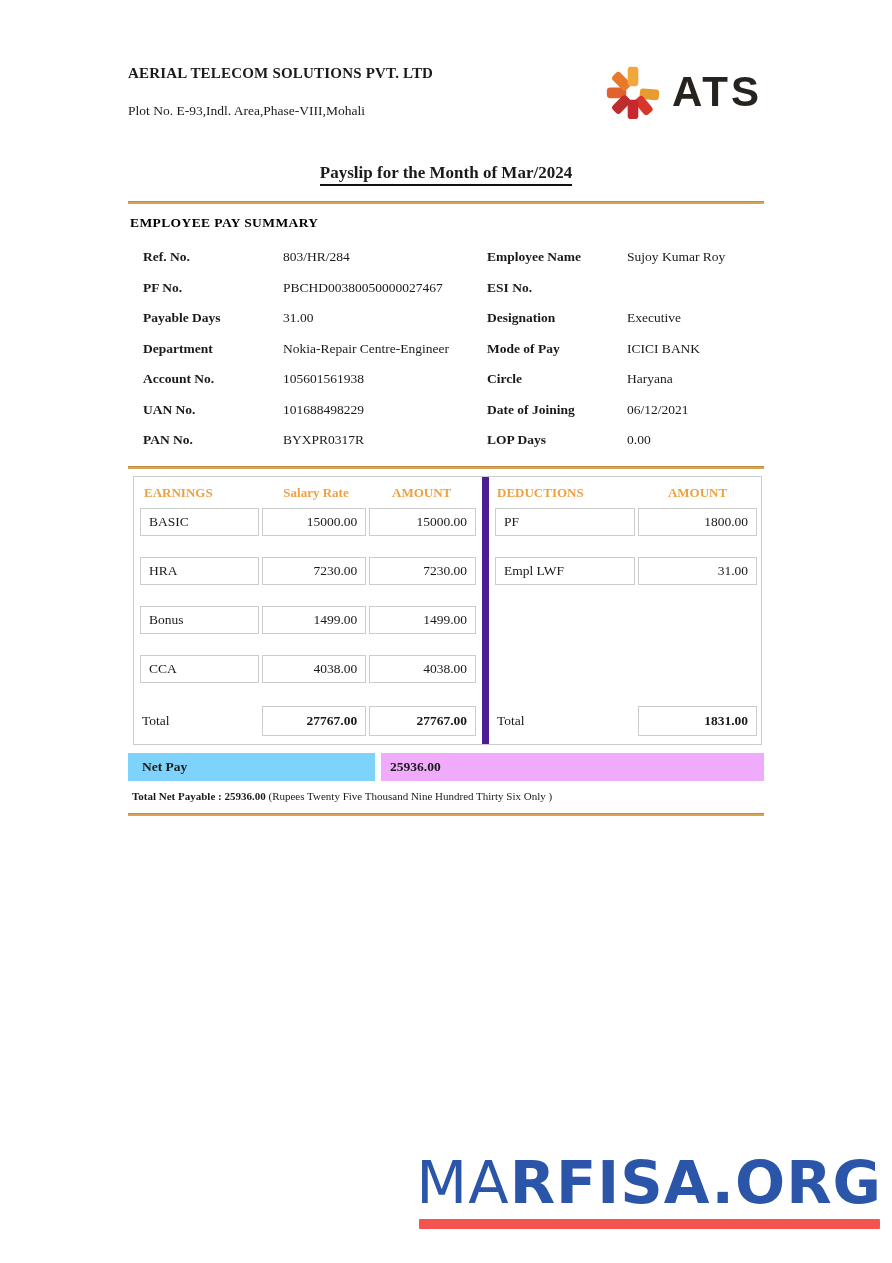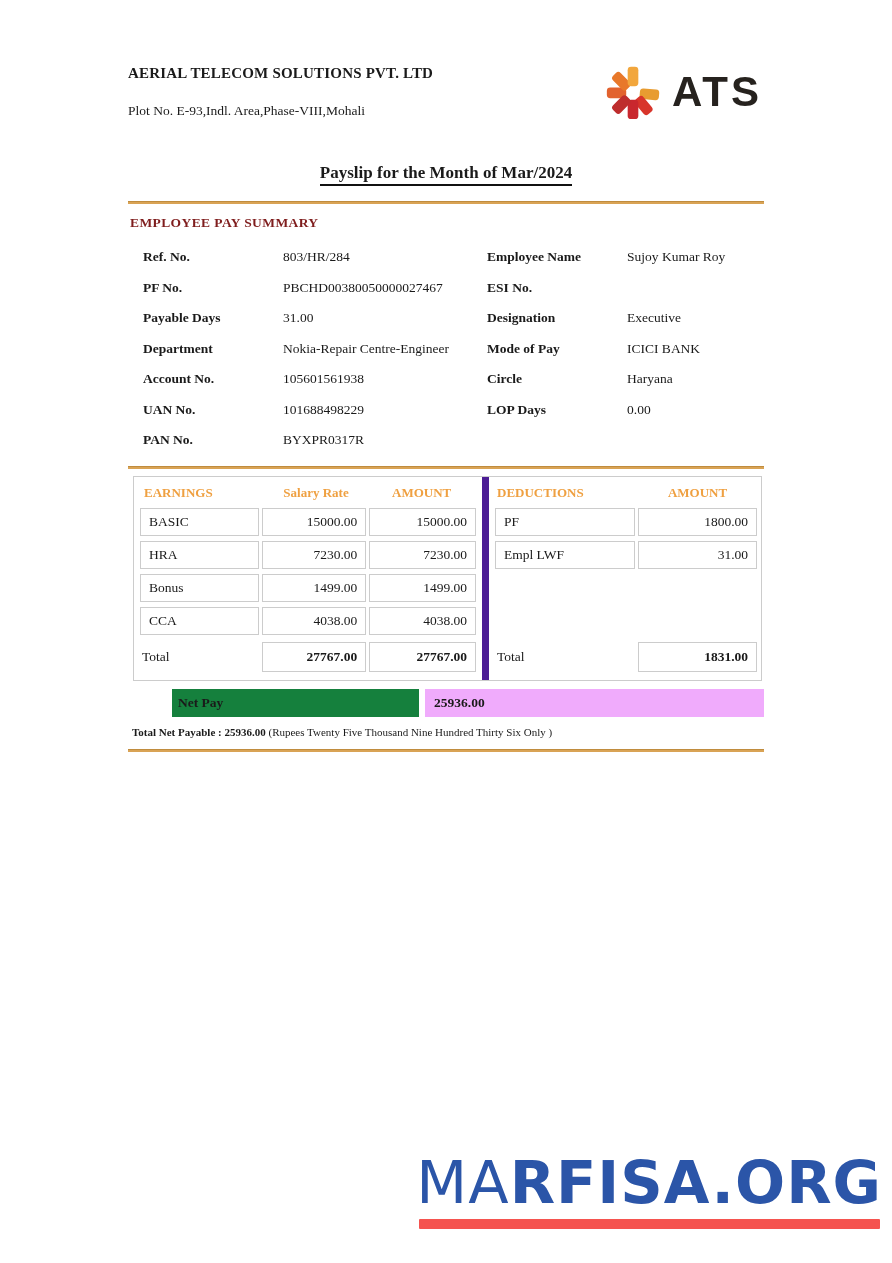--- a/index.html
+++ b/index.html
@@ -13,55 +13,55 @@
   .company-address { font-size: 13.5px; margin-top: 21px; }
   .logo { display: flex; align-items: center; gap: 8px; margin-right: 2px; }
   .logo-text { font-family: "Liberation Sans", sans-serif; font-weight: 700; font-size: 42px; letter-spacing: 3px; color: #26221e; line-height: 1; }
 
   
   .title-wrap { text-align: center; margin-top: 36px; }
   .doc-title { display: inline-block; font-size: 17px; font-weight: bold; border-bottom: 2px solid #111; padding-bottom: 1px; text-align: center; }
 
   .rule { height: 3px; background: #d9a355; border-top: 1px solid #c08c3e; margin-top: 15px; }
 
-  .section-heading { color: #7f1d1d; font-weight: bold; font-size: 13.5px; letter-spacing: .4px; margin: 11px 0 0 2px; }
+  .section-heading { color: #000000; font-weight: bold; font-size: 13.5px; letter-spacing: .4px; margin: 11px 0 0 2px; }
 
   
   .summary-cols { display: flex; margin-top: 11px; padding-left: 15px; }
   .sum-col-left { width: 344px; }
   .sum-col-right { flex: 1; }
   .sum-row { display: flex; align-items: center; height: 30.5px; }
   .sum-label { width: 140px; font-weight: bold; font-size: 13.5px; }
   .sum-value { flex: 1; font-size: 13.5px; }
 
   
   .pay-box { display: flex; border: 1px solid #cccccc; margin: 7px 2px 0 5px; }
   .earn-half { width: 355px; border-right: 7px solid #4c1d95; padding: 8px 6px 8px 6px; display: flex; flex-direction: column; }
   .ded-half { flex: 1; padding: 8px 6px 8px 6px; display: flex; flex-direction: column; }
   .tbl-head { display: flex; color: #efa041; font-weight: bold; font-size: 13px; margin-bottom: 7px; }
-  .tbl-row { display: flex; gap: 3px; margin-bottom: 5px; }
+  .tbl-row { display: flex; gap: 3px; margin-bottom: 21px; }
   .cell { border: 1px solid #cccccc; height: 28px; line-height: 26px; font-size: 13.5px; padding: 0 8px; background: #fff; }
   .c-name-e { width: 122px; }
   .c-rate  { width: 106px; text-align: right; }
   .c-amt-e { width: 109px; text-align: right; }
   .c-name-d { width: 140px; }
   .c-amt-d { width: 119px; text-align: right; }
   .h-name-e { width: 125px; padding-left: 4px; }
   .h-rate { width: 103px; text-align: center; }
   .h-amt-e { width: 109px; text-align: center; }
   .h-name-d { width: 143px; padding-left: 2px; }
   .h-amt-d { width: 119px; text-align: center; }
   .total-row { display: flex; gap: 3px; margin-top: 2px; margin-bottom: 0; }
   .total-label { font-weight: normal; font-size: 13.5px; line-height: 30px; border: none; padding-left: 2px; }
   .total-cell { font-weight: bold; height: 30px; line-height: 28px; }
   .push-bottom { margin-top: auto; }
 
   
   .net-pay-row { display: flex; gap: 6px; margin-top: 8px; }
-  .np-left { width: 247px; background: #15803d; height: 28px; line-height: 28px; font-weight: bold; font-size: 13.5px; padding-left: 6px; margin-left: 44px; }
+  .np-left { width: 247px; background: #7dd3fc; height: 28px; line-height: 28px; font-weight: bold; font-size: 13.5px; padding-left: 14px; }
   .np-right { flex: 1; background: #f0abfc; height: 28px; line-height: 28px; font-weight: bold; font-size: 13.5px; padding-left: 9px; }
 
   .total-net { margin-top: 9px; font-size: 11px; padding-left: 4px; }
   .tn-bold { font-weight: bold; }
   .tn-rest { font-weight: normal; }
   .rule-bottom { margin-top: 11px; }
 
   
   .watermark { position: absolute; top: 1152px; right: 10px; text-align: left; }
   .wm-text { font-family: "DejaVu Sans", sans-serif; font-size: 59px; line-height: 1.05; color: #2b55a8; letter-spacing: 1px; white-space: nowrap; }
@@ -164,20 +164,24 @@
         </div>
         <div class="sum-row">
           <span class="sum-label">Mode of Pay</span>
           <span class="sum-value">ICICI BANK</span>
         </div>
         <div class="sum-row">
           <span class="sum-label">Circle</span>
           <span class="sum-value">Haryana</span>
         </div>
         <div class="sum-row">
+          <span class="sum-label">Date of Joining</span>
+          <span class="sum-value">06/12/2021</span>
+        </div>
+        <div class="sum-row">
           <span class="sum-label">LOP Days</span>
           <span class="sum-value">0.00</span>
         </div>
       </div>
     </div>
 
     <div class="rule" style="margin-top:10px;"></div>
 
     <div class="pay-box">
       <div class="earn-half">

